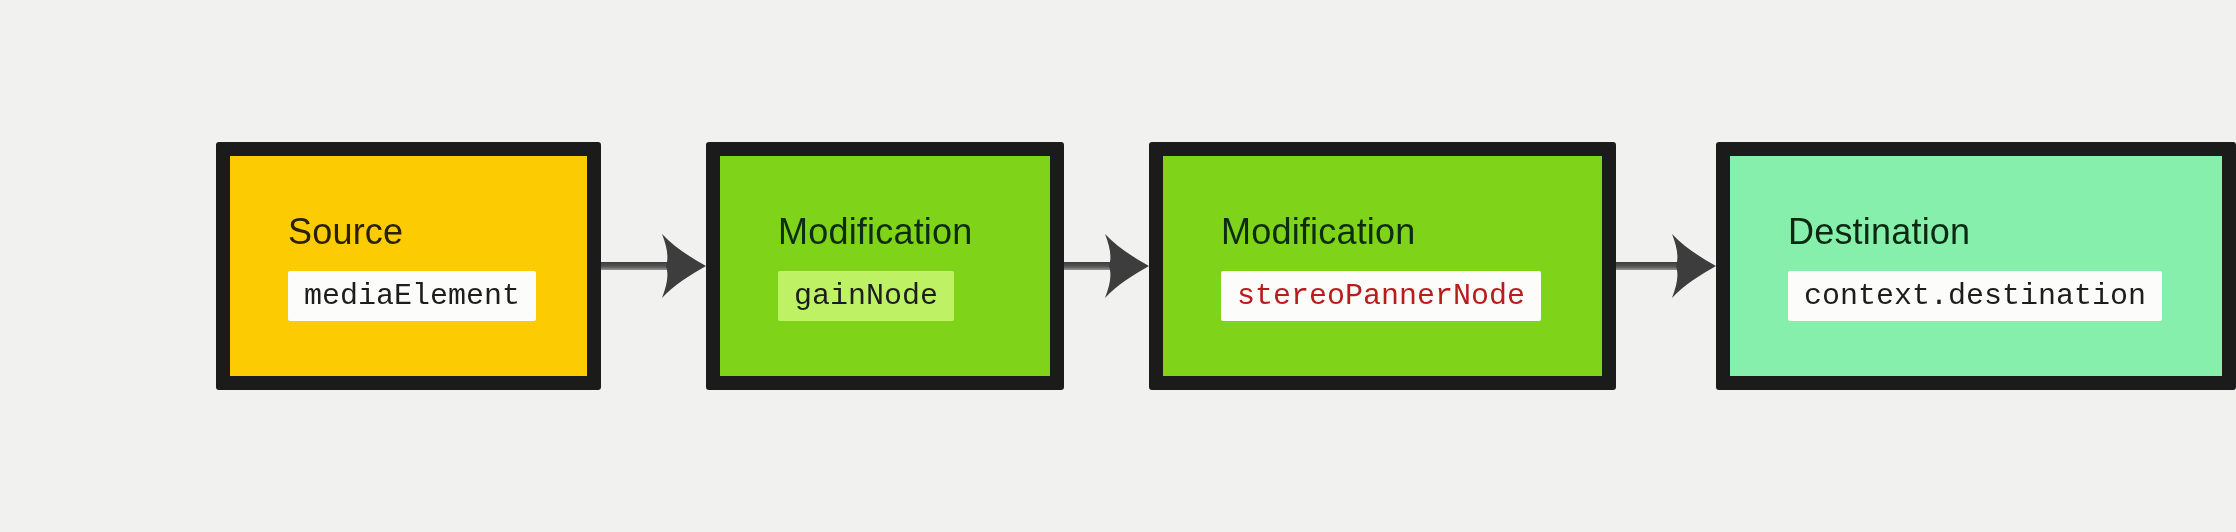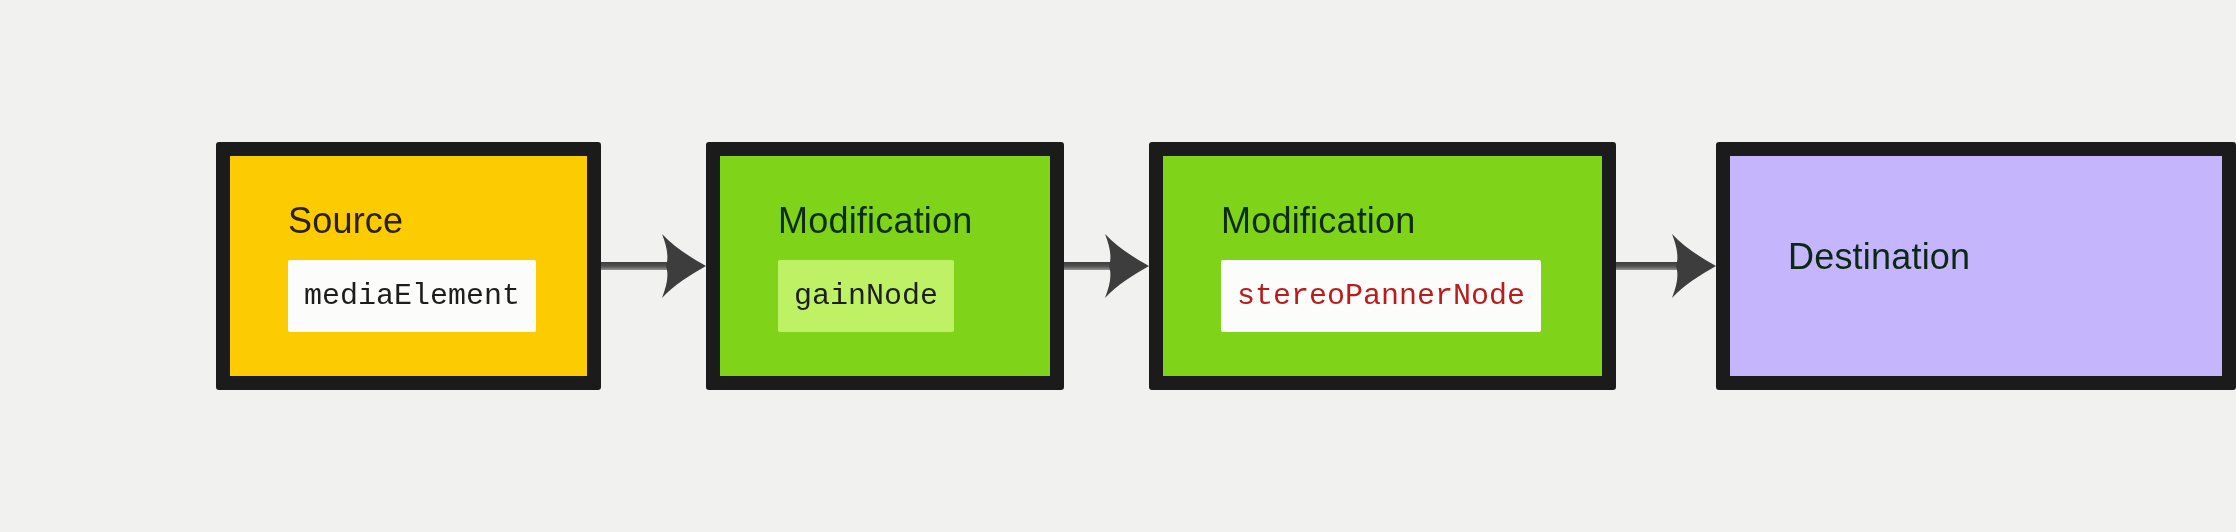--- a/index.html
+++ b/index.html
@@ -30,21 +30,21 @@
     line-height:1.15;
     margin-bottom:19px;
     letter-spacing:0.2px;
   }
   .chip{
     display:inline-block;
     align-self:flex-start;
     font-family:"Liberation Mono","DejaVu Sans Mono",monospace;
     font-size:30px;
     line-height:1.2;
-    padding:18px 16px;
+    padding:7px 16px;
     border-radius:2px;
     white-space:nowrap;
   }
   .arrow{flex:0 0 auto;display:block;}
 </style>
 </head>
 <body>
 
 <div class="stage" style="background-color: rgb(241, 241, 240); justify-content: flex-end;">
 
@@ -84,17 +84,18 @@
     <div class="node-title" style="color: rgb(14, 44, 16);">Modification</div>
     <div class="chip" style="background-color: rgb(252, 252, 250); color: #b91c1c;">stereoPannerNode</div>
   </div>
 
   <svg class="arrow" width="100" height="90" viewBox="0 0 100 90" style="color: rgb(61, 61, 61);">
     <rect x="0" y="41" width="63" height="8" fill="currentColor"></rect>
     <rect x="0" y="41" width="63" height="8" fill="url(#shine)"></rect>
     <use href="#ah" fill="currentColor"></use>
   </svg>
 
-  <div class="node w4" style="background-color: #c4b5fd; border-color: rgb(27, 27, 27);">
+  <div class="node w4" style="background-color: #86efac; border-color: rgb(27, 27, 27);">
     <div class="node-title" style="color: rgb(11, 40, 17);">Destination</div>
+    <div class="chip" style="background-color: rgb(252, 252, 250); color: rgb(29, 29, 29);">context.destination</div>
   </div>
 
 </div>
 
 </body></html>

